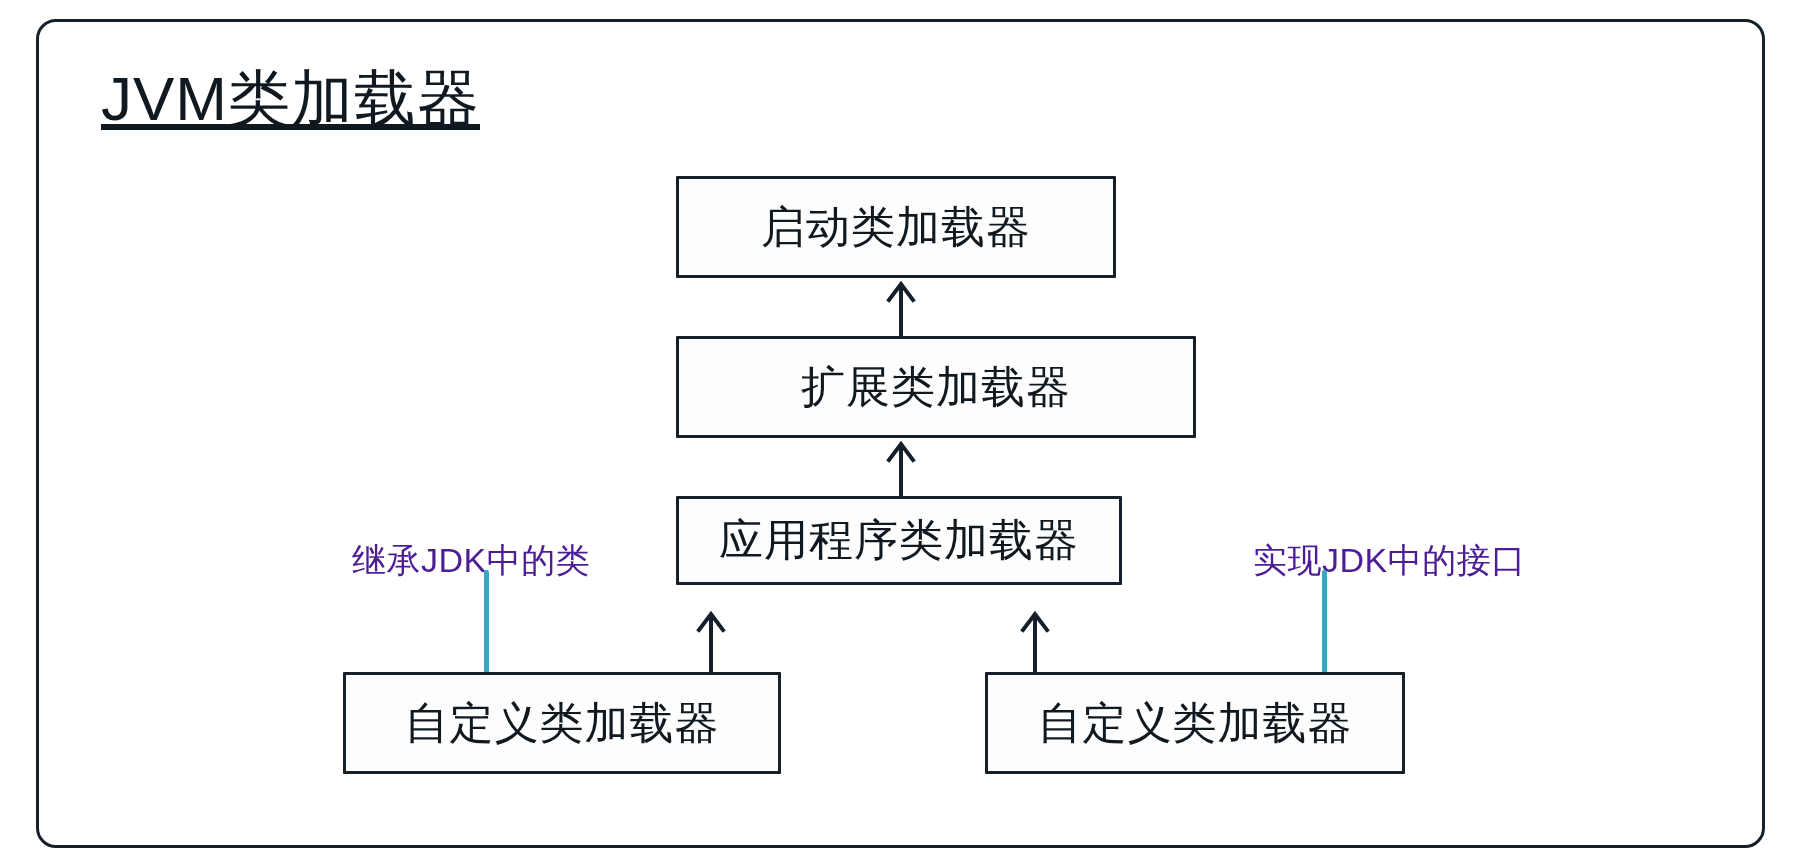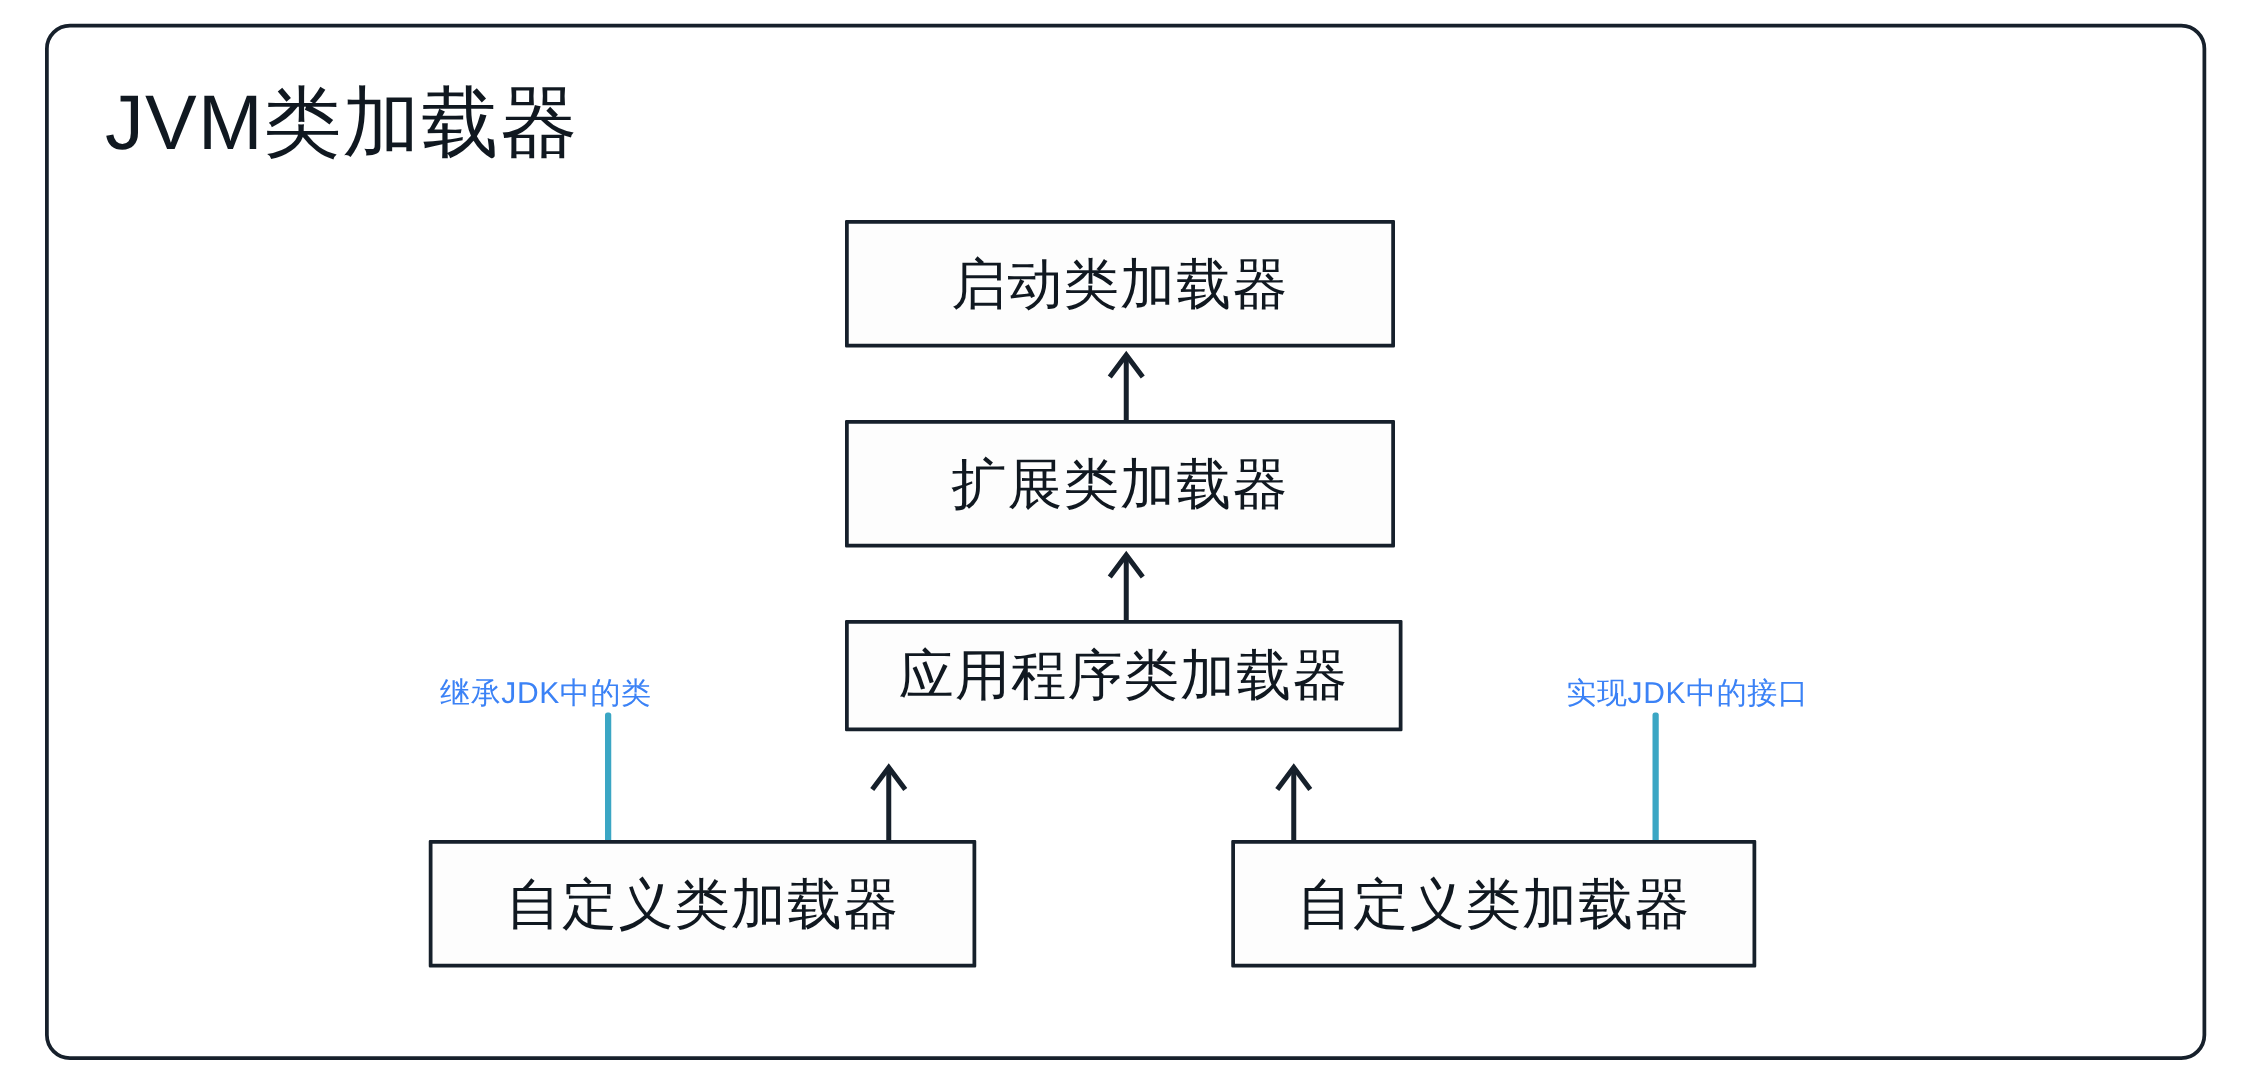--- a/index.html
+++ b/index.html
@@ -28,49 +28,50 @@
     height: 829px;
     box-sizing: border-box;
     border: 3px solid #16202b;
     border-radius: 20px;
     background: #ffffff;
   }
 
   
   .diagram-title {
     position: absolute;
-    left: 84px;
+    left: 101px;
     top: 60px;
     font-size: 62px;
     line-height: 1.25;
     font-weight: 400;
     color: #101820;
     letter-spacing: 1px;
     white-space: nowrap;
+    text-decoration: underline;
   }
 
   
   .node {
     position: absolute;
     box-sizing: border-box;
     border: 3px solid #16202b;
     border-radius: 1px;
     background: #fdfdfd;
     display: flex;
     align-items: center;
     justify-content: center;
     color: #101820;
     font-size: 44px;
     font-weight: 400;
     letter-spacing: 1px;
     white-space: nowrap;
   }
 
   .node-boot      { left: 676px;  top: 176px; width: 440px;  height: 102px; }
-  .node-ext       { left: 676px;  top: 336px; width: 440px;  height: 102px; }
+  .node-ext       { left: 676px;  top: 336px; width: 520px;  height: 102px; }
   .node-app       { left: 676px;  top: 496px; width: 446px;  height: 89px; }
   .node-custom-l  { left: 343px;  top: 672px; width: 438px;  height: 102px; }
   .node-custom-r  { left: 985px;  top: 672px; width: 420px;  height: 102px; }
 
   
   .arrow {
     position: absolute;
     width: 34px;
   }
   .arrow svg { display: block; }
@@ -86,22 +87,22 @@
     width: 5px;
     background: #3ba6c4;
     border-radius: 2px;
   }
   .teal-line-left  { left: 484px;  top: 570px; height: 104px; }
   .teal-line-right { left: 1322px; top: 570px; height: 104px; }
 
   
   .annotation {
     position: absolute;
-    font-size: 24px;
-    color: #3b82f6;
+    font-size: 34px;
+    color: #4c1d95;
     letter-spacing: 0.5px;
     white-space: nowrap;
   }
   .annotation-left  { left: 352px;  top: 538px; }
   .annotation-right { left: 1253px; top: 538px; }
 </style>
 </head>
 <body>
 
 <div id="canvas">

